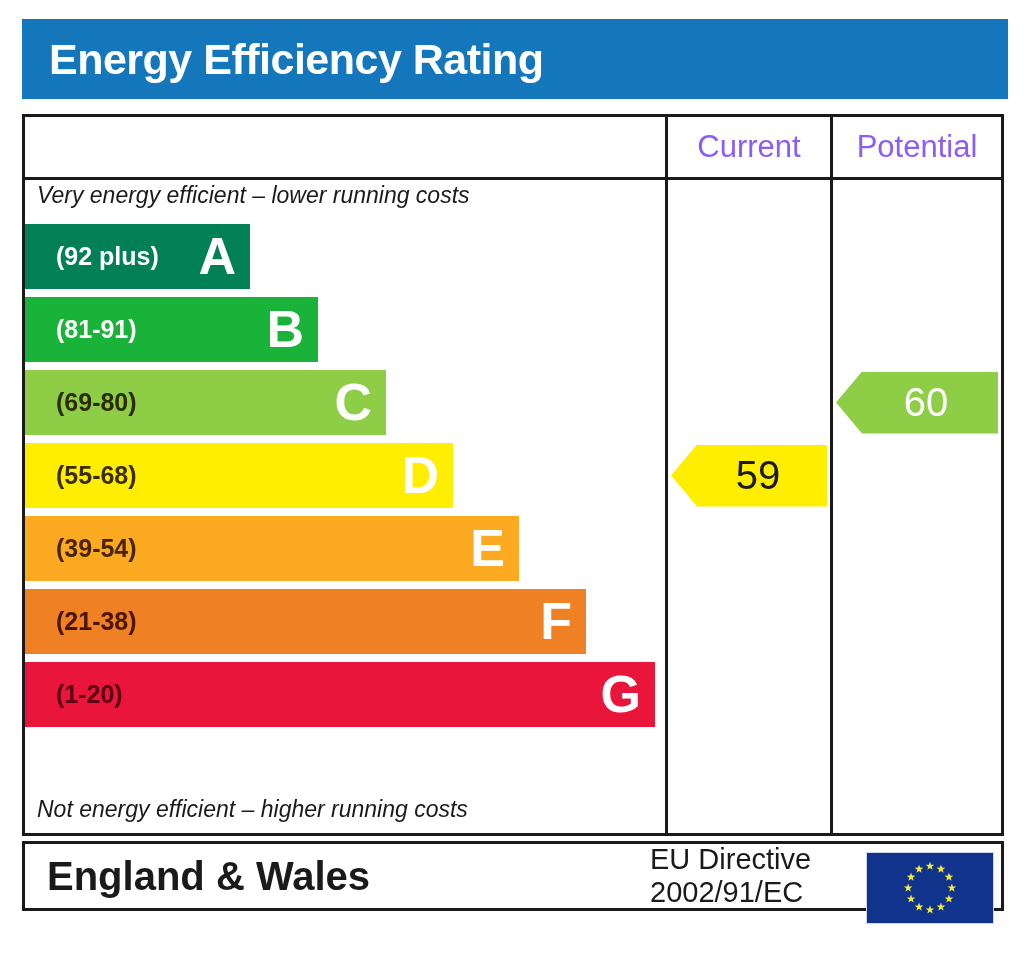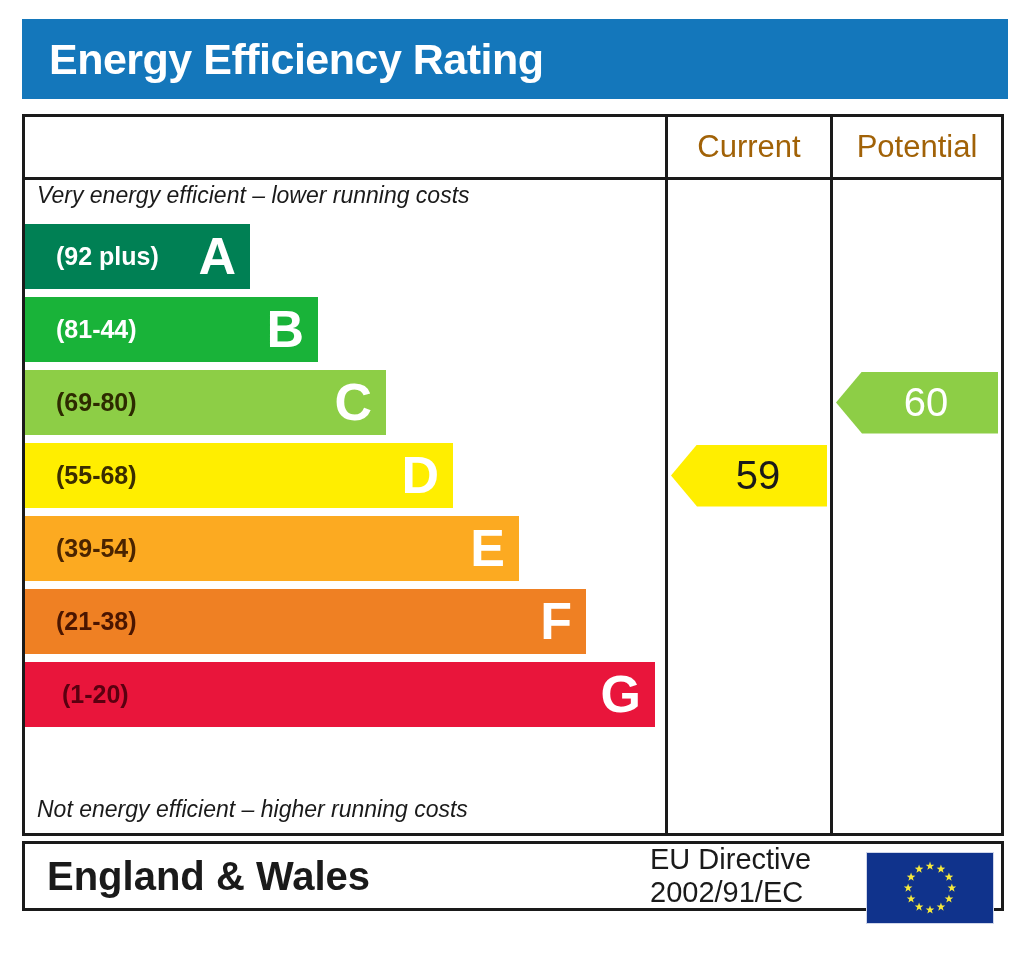--- a/index.html
+++ b/index.html
@@ -75,21 +75,21 @@
   }
 
   .col-head {
     position: absolute;
     top: 0;
     height: 60px;
     display: flex;
     align-items: center;
     justify-content: center;
     font-size: 31px;
-    color: #a16207;
+    color: #8b5cf6;
   }
   .col-head.current   { left: 643px; width: 162px; }
   .col-head.potential { left: 808px; width: 168px; }
 
   
   .caption {
     position: absolute;
     left: 12px;
     font-style: italic;
     font-size: 23px;
@@ -217,21 +217,21 @@
 
     <div class="bars" id="bars">
         <div class="bar-row">
           <div class="bar" style="width: 225px; background: rgb(0, 128, 84);">
             <span class="bar-range" style="color: rgb(255, 255, 255);">(92 plus)</span>
             <span class="bar-letter">A</span>
           </div>
         </div>
         <div class="bar-row">
           <div class="bar" style="width: 293px; background: rgb(25, 179, 57);">
-            <span class="bar-range" style="color: rgb(255, 255, 255);">(81-44)</span>
+            <span class="bar-range" style="color: rgb(255, 255, 255);">(81-91)</span>
             <span class="bar-letter">B</span>
           </div>
         </div>
         <div class="bar-row">
           <div class="bar" style="width: 361px; background: rgb(141, 206, 70);">
             <span class="bar-range" style="color: rgb(45, 42, 0);">(69-80)</span>
             <span class="bar-letter">C</span>
           </div>
         </div>
         <div class="bar-row">
@@ -247,21 +247,21 @@
           </div>
         </div>
         <div class="bar-row">
           <div class="bar" style="width: 561px; background: rgb(239, 128, 35);">
             <span class="bar-range" style="color: rgb(74, 21, 0);">(21-38)</span>
             <span class="bar-letter">F</span>
           </div>
         </div>
         <div class="bar-row">
           <div class="bar" style="width: 630px; background: rgb(233, 21, 59);">
-            <span class="bar-range" style="color: rgb(90, 0, 16); margin-left: 6px;">(1-20)</span>
+            <span class="bar-range" style="color: rgb(90, 0, 16);">(1-20)</span>
             <span class="bar-letter">G</span>
           </div>
         </div>
       </div>
 
     <div id="arrows">
         <div class="arrow" style="background: rgb(255, 238, 0); color: rgb(26, 26, 26); top: 327.5px; left: 646px; width: 156px;">
           <span>59</span>
         </div>
         <div class="arrow" style="background: rgb(141, 206, 70); color: rgb(255, 255, 255); top: 254.5px; left: 811px; width: 162px;">

